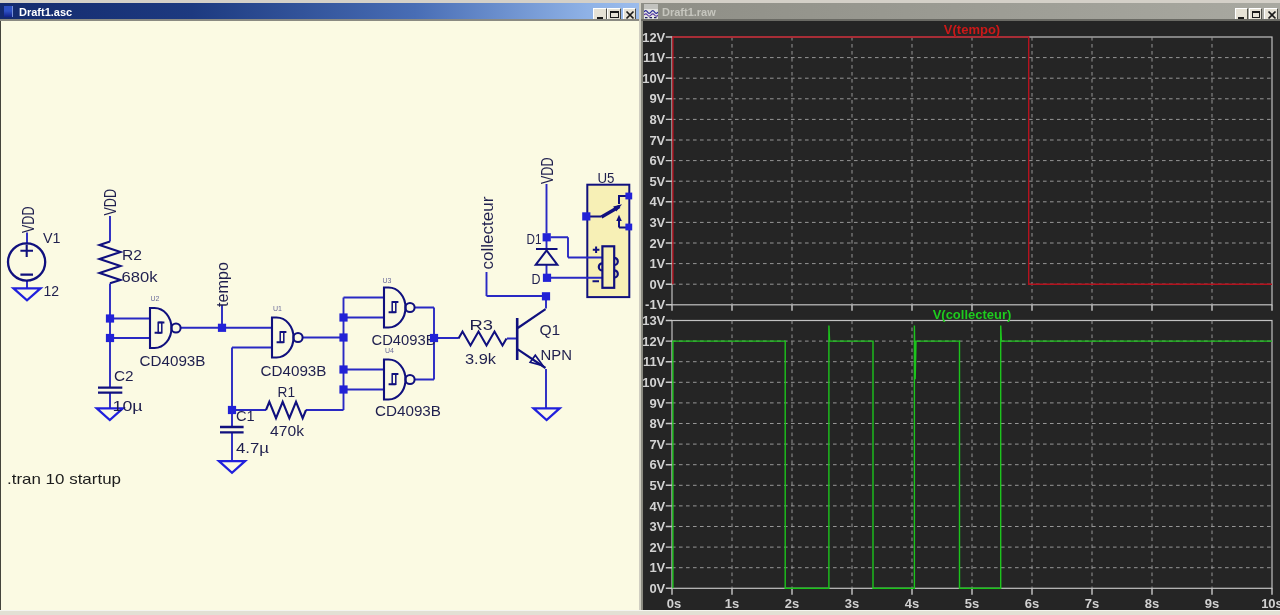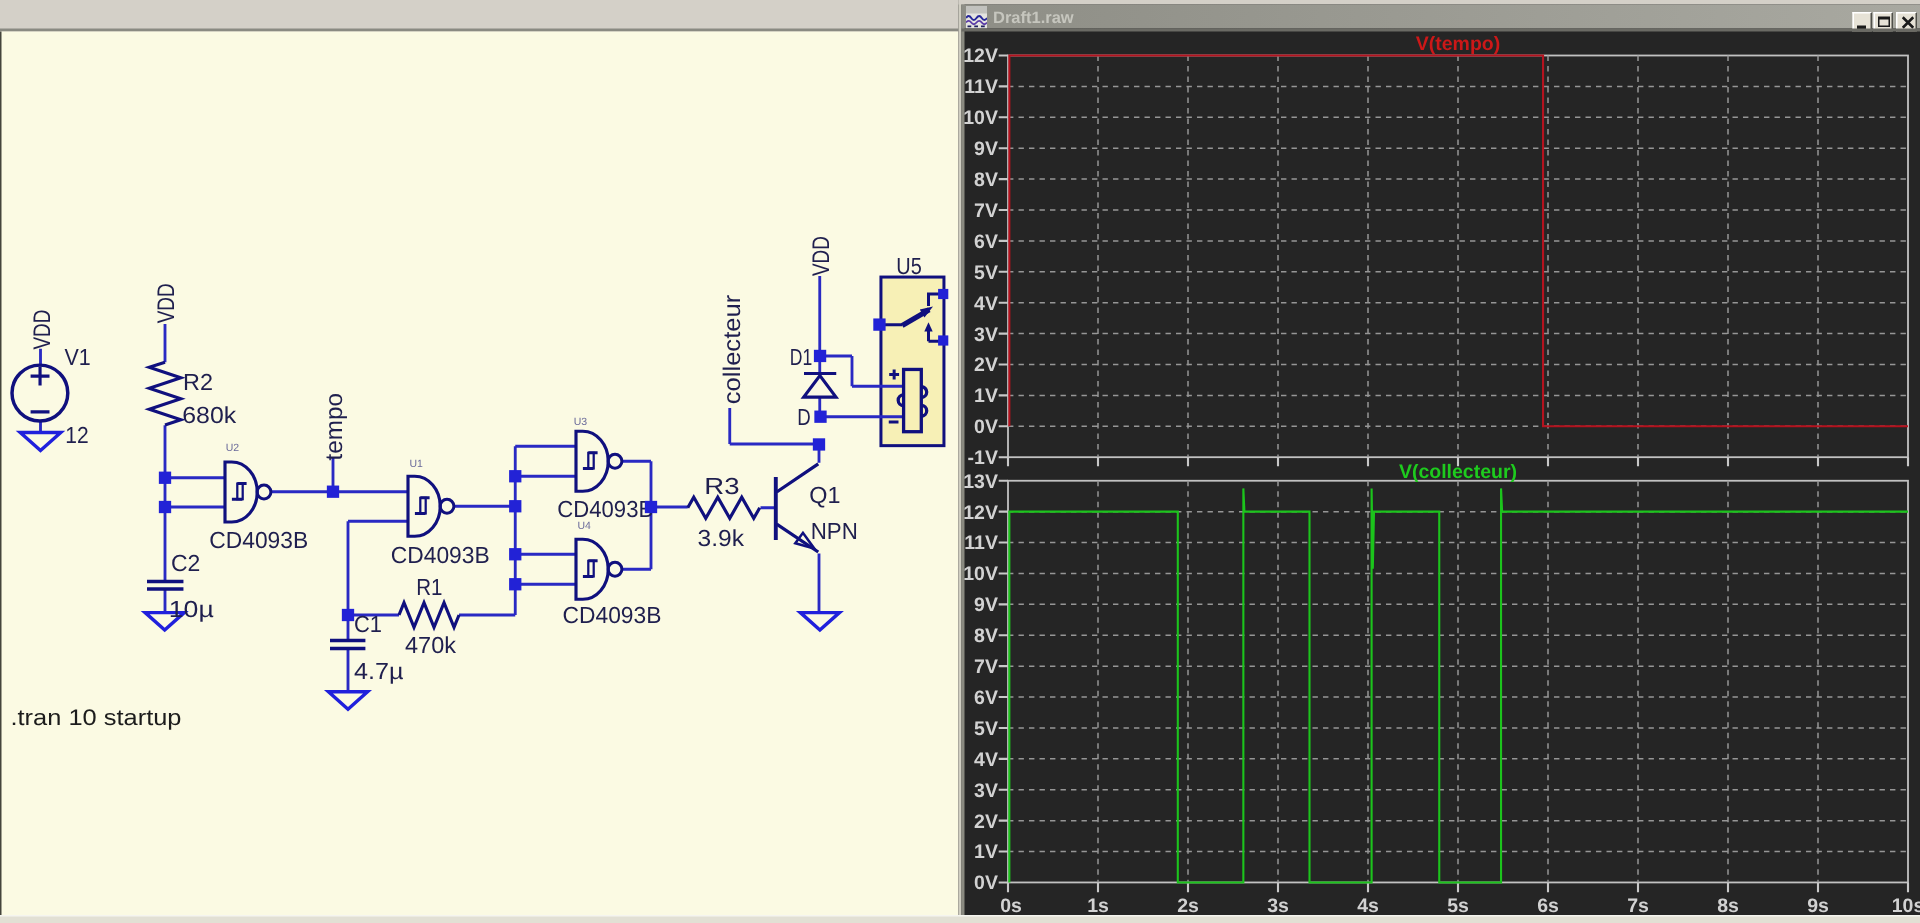--- a/index.html
+++ b/index.html
@@ -1,18 +1,34 @@
 <!DOCTYPE html>
 <html><head><meta charset="utf-8"><style>
 *{margin:0;padding:0;box-sizing:border-box}
 body{width:1280px;height:615px;overflow:hidden;position:relative;background:#D4D0C8;-webkit-font-smoothing:antialiased;
  font-family:"Liberation Sans",sans-serif}
 </style></head><body>
 
 <div style="position:absolute;left:0;top:0;width:639px;height:615px;background:#D4D0C8">
+ <div style="position:absolute;left:0;top:3px;width:639px;height:16px;
+  background:linear-gradient(90deg,#142A6E 0%,#1D3A80 30%,#486DB5 65%,#8FB2E6 92%,#9CBCEC 100%)">
+  <div style="position:absolute;left:4px;top:3px;width:9px;height:11px;background:linear-gradient(180deg,#2E50C4 45%,#10218A);border-right:1px solid #7890D8"></div>
+  <div style="position:absolute;left:19px;top:3px;color:#FFFFFF;font-size:11px;font-weight:bold;will-change:transform">Draft1.asc</div>
+  <div style="position:absolute;left:593px;top:4.5px;width:13.5px;height:13.5px;background:#E6E2D6;border-top:1px solid #FFFFFF;border-left:1px solid #FFFFFF;border-right:1.5px solid #50504A;border-bottom:1.5px solid #50504A">
+        <div style="position:absolute;left:2.5px;top:8.5px;width:6px;height:2.5px;background:#1A1A1A"></div>
+      </div>
+      <div style="position:absolute;left:607px;top:4.5px;width:13.5px;height:13.5px;background:#E6E2D6;border-top:1px solid #FFFFFF;border-left:1px solid #FFFFFF;border-right:1.5px solid #50504A;border-bottom:1.5px solid #50504A">
+        <div style="position:absolute;left:2px;top:2px;width:8.5px;height:7.5px;border:1px solid #1A1A1A;border-top:2px solid #1A1A1A"></div>
+      </div>
+      <div style="position:absolute;left:622.5px;top:4.5px;width:13.5px;height:13.5px;background:#E6E2D6;border-top:1px solid #FFFFFF;border-left:1px solid #FFFFFF;border-right:1.5px solid #50504A;border-bottom:1.5px solid #50504A">
+        <svg style="position:absolute;left:1.5px;top:1.5px" width="10" height="10" viewBox="0 0 10 10">
+          <path d="M1.5,1.5L8.5,8.5 M8.5,1.5L1.5,8.5" stroke="#1A1A1A" stroke-width="1.7"></path>
+        </svg>
+      </div>
+ </div>
  <div style="position:absolute;left:0;top:19px;width:639px;height:2px;background:#8A8A82"></div>
  <div style="position:absolute;left:0;top:21px;width:639px;height:589px;background:#FBFAE3;
   border-left:1.5px solid #44443C"></div>
 </div>
 <svg style="position:absolute;left:0;top:0;width:639px;height:615px;will-change:transform" viewBox="0 0 639 615">
 <rect x="587.3" y="184.7" width="42" height="112.4" fill="#F7F0B6" stroke="#10107E" stroke-width="2"></rect>
 <path d="M27,232.5V244 M27,280.5V288 M110,216V241.5 M110,283.5V387 M110,318.5H150.5 M110,338H150.5 M110,392.5V408.5 M181,327.8H272 M222,305V327.8 M232,347.5V410 M232,347.5H272 M232,410H266 M306,410H343.5 M232,410V426.5 M232,432.5V461 M302.5,337.5H343.5 M343.5,297.5V410 M343.5,297.5H384 M343.5,317.5H384 M343.5,369.5H384 M343.5,389.5H384 M414.5,307.5H434 M414.5,379.5H434 M434,307.5V379.5 M434,338H458.5 M507,338.5H516.5 M546,296.5V308.5 M546,369V408.5 M486.5,272V296 M486.5,296H546 M546.5,184V233.5 M546.5,241V249 M546.5,264.5V274 M550.5,237.3H568 M568,237.3V257.5 M568,257.5H602.5 M550.5,277.8H602.5" stroke="#2929C3" stroke-width="1.9" fill="none"></path>
 <g stroke="#10107E" stroke-width="2.1" fill="none">
 <circle cx="26.6" cy="262" r="18.6" stroke-width="2.3"></circle>
 <path d="M20.4,250.7H33 M26.7,244.4V257 M20.4,274.6H33"></path>

